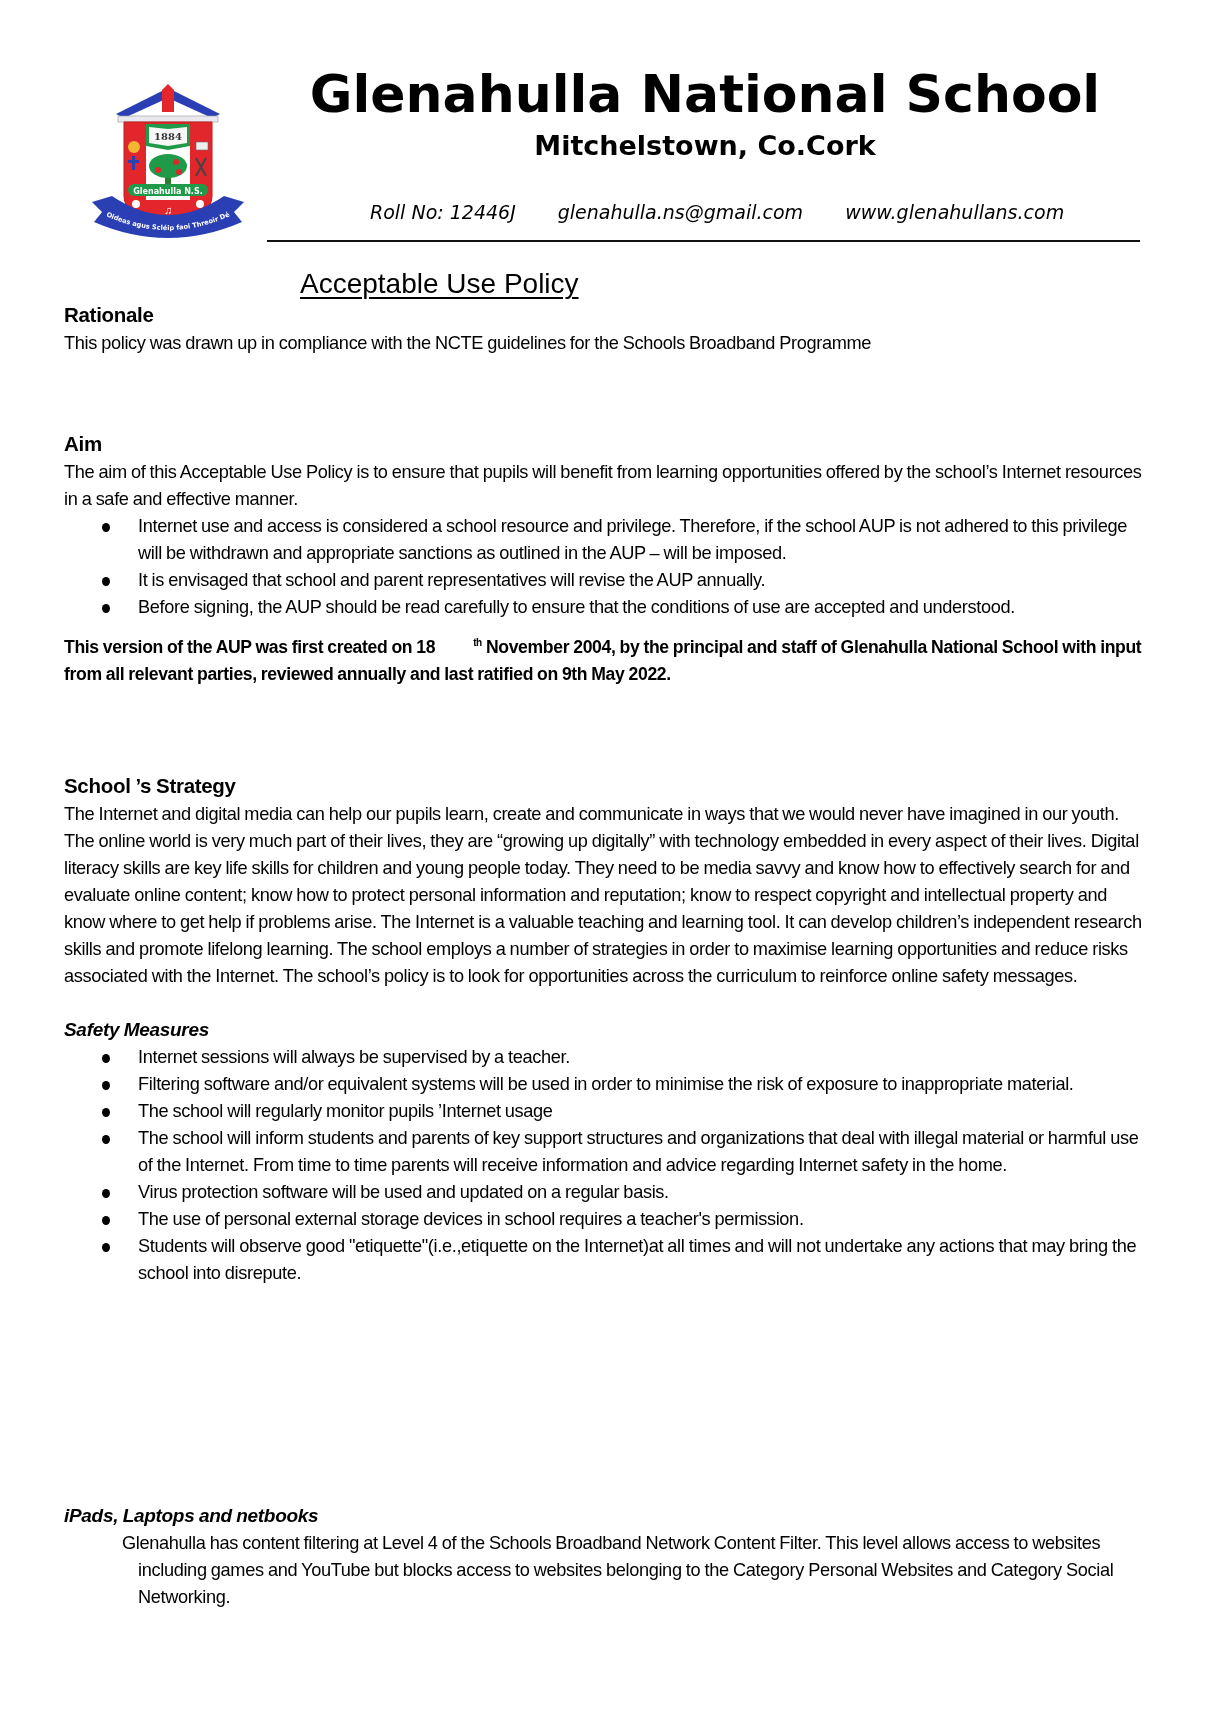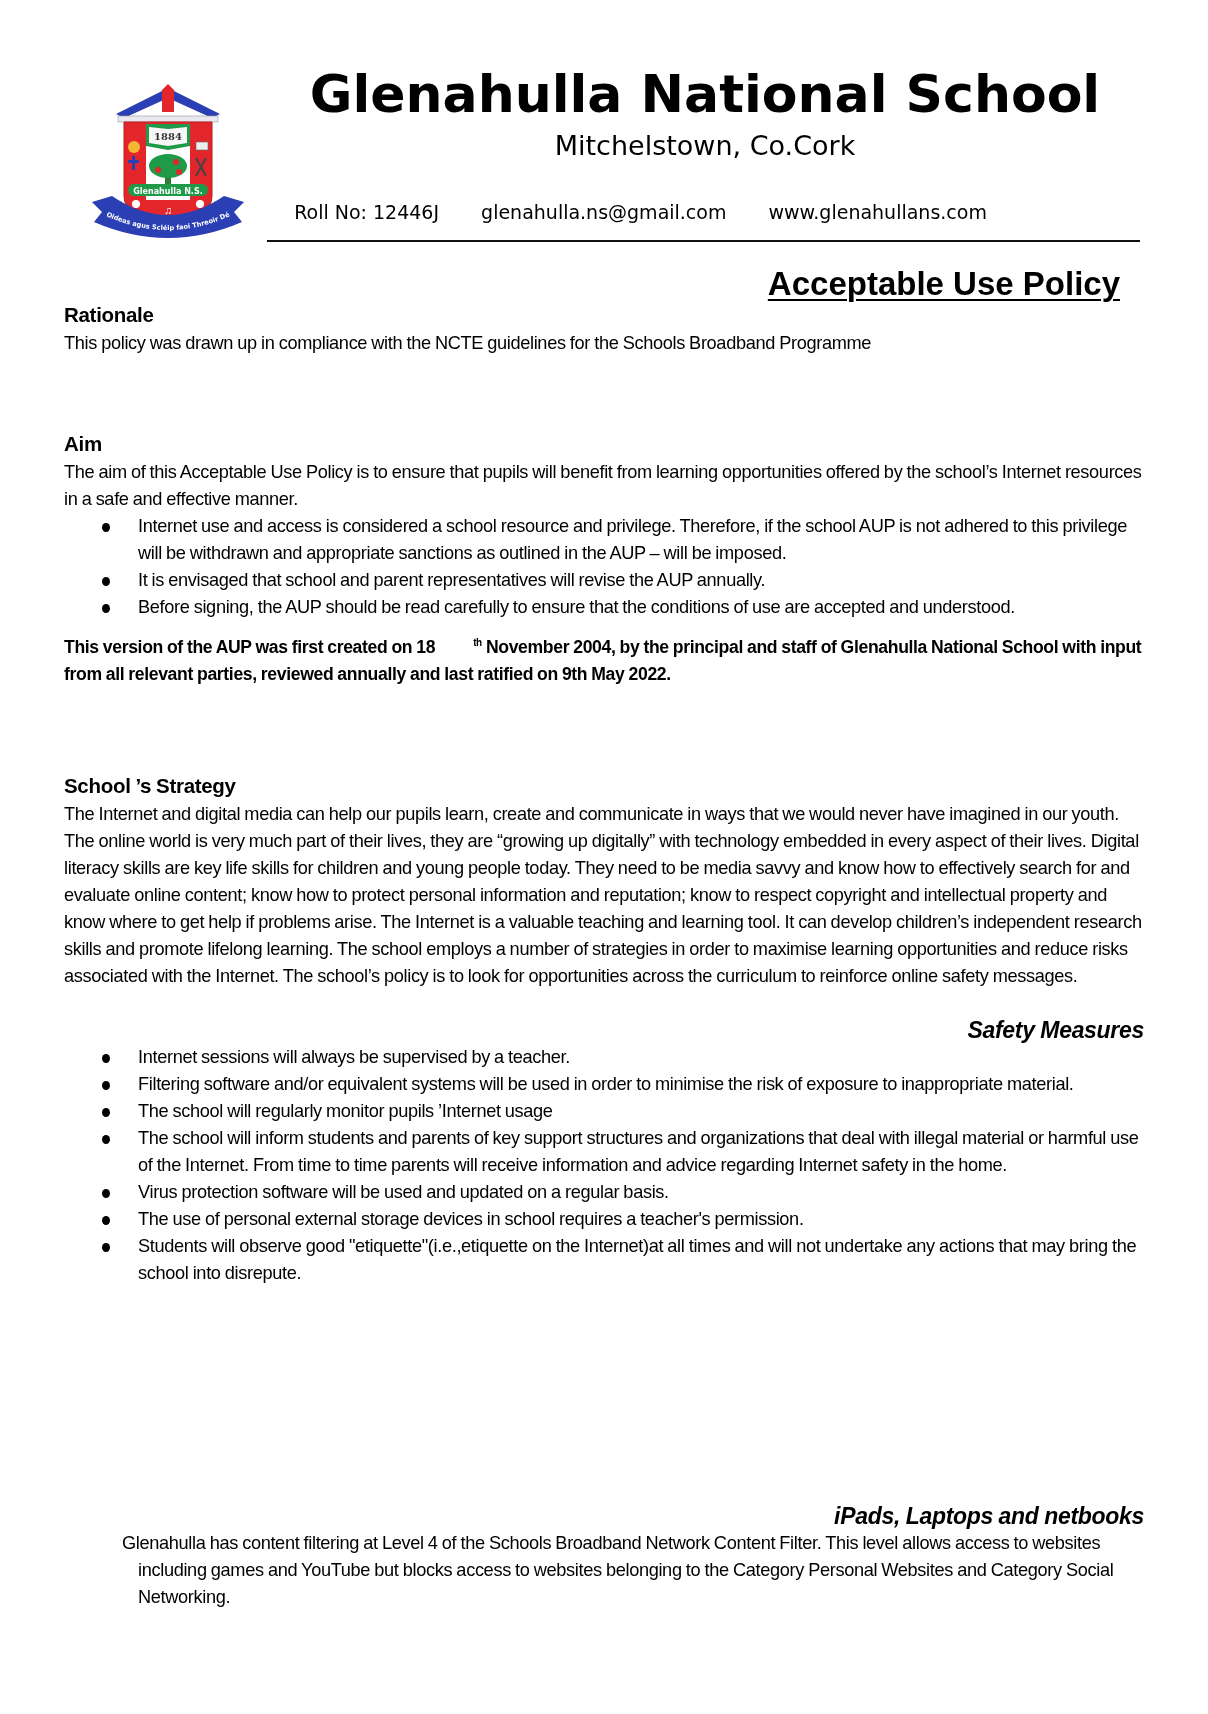--- a/index.html
+++ b/index.html
@@ -40,54 +40,55 @@
       letter-spacing: 0px;
       line-height: 64px;
     }
     .school-location {
       position: absolute;
       left: 270px;
       top: 128px;
       width: 870px;
       text-align: center;
       font-family: "DejaVu Sans", sans-serif;
-      font-weight: normal;
+      font-weight: bold;
       font-size: 27px;
       line-height: 36px;
     }
     .contact-line {
       position: absolute;
       left: 270px;
       top: 170px;
       width: 870px;
-      text-align: left;
+      text-align: center;
       font-family: "DejaVu Sans", sans-serif;
       font-size: 19px;
       line-height: 28px;
       white-space: pre;
+      font-style: italic;
     }
     .contact-line span { display: inline-block; }
     .contact-line .gap { width: 42px; }
     .header-rule {
       position: absolute;
       left: 267px;
       top: 240px;
       width: 873px;
       height: 0;
       border-top: 2px solid #111;
     }
     .doc-title {
       position: absolute;
       left: 300px;
       top: 262px;
       width: 820px;
-      text-align: right;
+      text-align: left;
       font-family: "Liberation Sans", sans-serif;
-      font-weight: bold;
-      font-size: 33px;
+      font-weight: normal;
+      font-size: 28px;
       line-height: 44px;
       text-decoration: underline;
       text-underline-offset: 4px;
       text-decoration-thickness: 2px;
     }
 
     
     .body-text {
       position: absolute;
       left: 64px;
@@ -100,24 +101,23 @@
     }
     .section-heading {
       font-weight: bold;
       font-size: 20.5px;
       line-height: 30px;
       letter-spacing: -0.3px;
     }
     .subheading {
       font-weight: bold;
       font-style: italic;
-      font-size: 23px;
+      font-size: 19px;
       line-height: 28px;
       letter-spacing: -0.3px;
-      text-align: right;
     }
     p { margin: 0; }
     ul.bullets {
       list-style: none;
       margin: 0;
       padding: 0 0 0 74px;
     }
     ul.bullets li {
       position: relative;
     }

